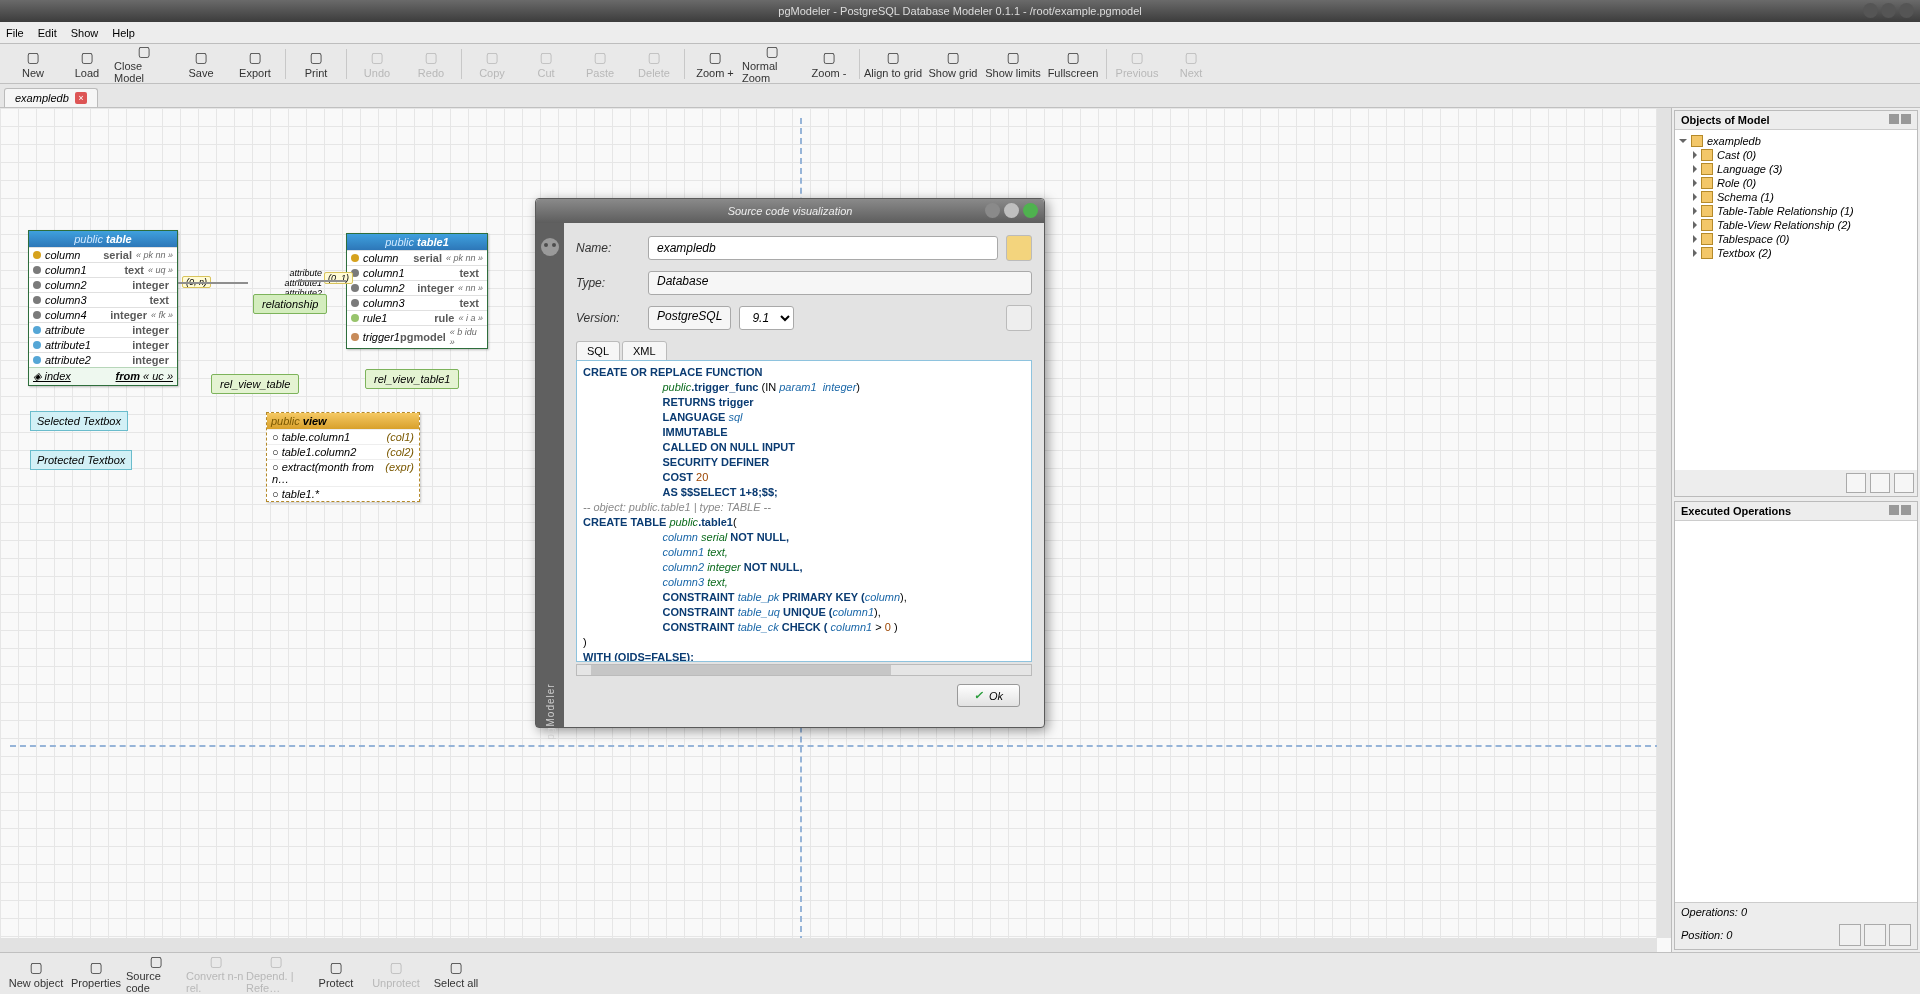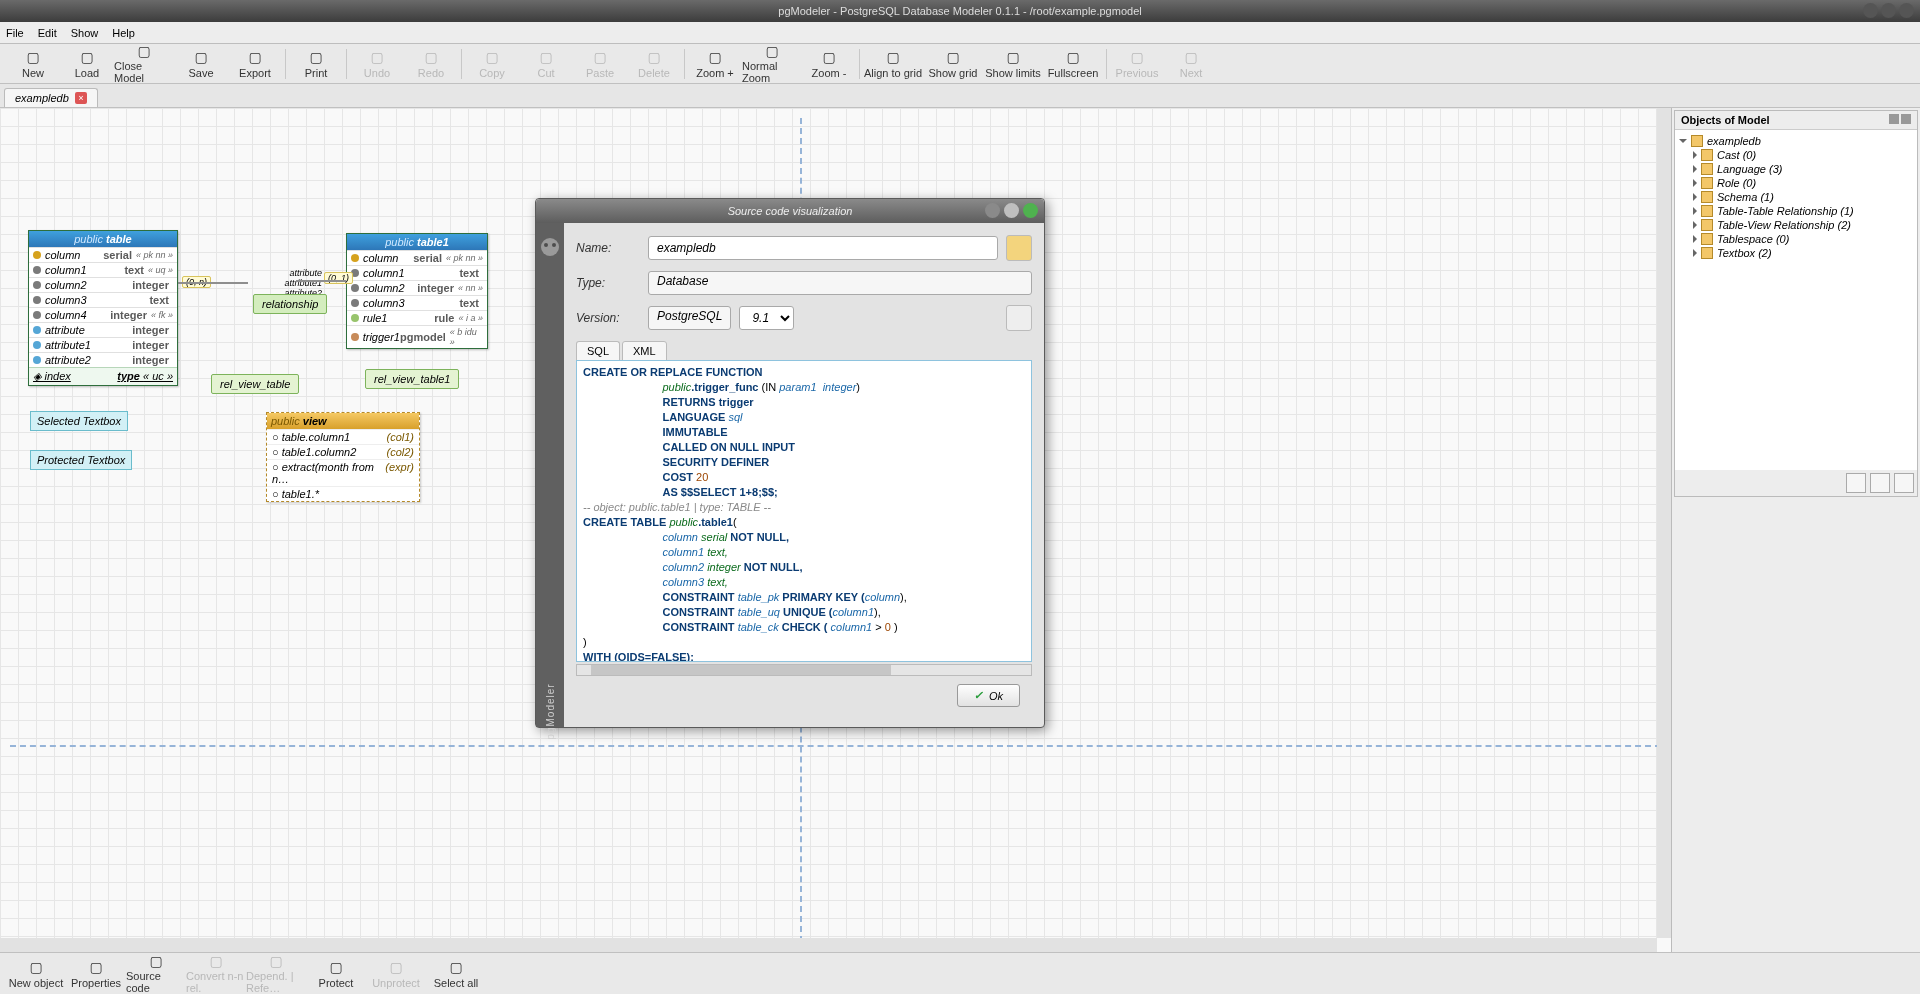--- a/index.html
+++ b/index.html
@@ -265,21 +265,21 @@
             <span class="tag"></span>
           </div>
           <div class="row">
             <span class="ico" style="background:#55a6d6"></span>
             <span class="nm">attribute2</span> 
             <span class="ty">integer</span>
             <span class="tag"></span>
           </div>
           <div class="foot">
             <span>◈ index</span>
-            <span><b>type</b> <span class="tag">« uc »</span></span>
+            <span><b>from</b> <span class="tag">« uc »</span></span>
           </div>
         </div>
 
       <div class="dtable" id="dtable1" style="left:346px; top:125px; width:142px;">
           <div class="hd"><span class="schema">public</span> <b>table1</b></div>
           <div class="row">
             <span class="ico" style="background:#d6a21d"></span>
             <span class="nm">column</span> 
             <span class="ty">serial</span>
             <span class="tag">« pk nn »</span>
@@ -414,20 +414,38 @@
           <div class="tree-row indent">
             <span class="tri"></span>
             <span class="cube"></span>
             <span>Textbox (2)</span>
           </div>
         </div>
       <div class="panel-tools">
         <span></span>
         <span></span>
         <span></span>
+      </div>
+    </div>
+    <div class="panel" style="flex:1; display:flex; flex-direction:column;">
+      <div class="panel-head">
+        <span>Executed Operations</span>
+        <span class="pctrls"><span></span><span></span></span>
+      </div>
+      <div class="ops"></div>
+      <div class="statusbar">
+        <span>Operations: 0</span>
+      </div>
+      <div class="statusbar" style="border-top:none;">
+        <span>Position:      0</span>
+        <div class="status-btns">
+          <span></span>
+          <span></span>
+          <span></span>
+        </div>
       </div>
     </div>
   </div>
 </div>
 
 <div class="bottombar" id="bottombar">
     <div class="tbtn big">
       <span class="tbicon">▢</span>
       <span>New object</span>
     </div>

